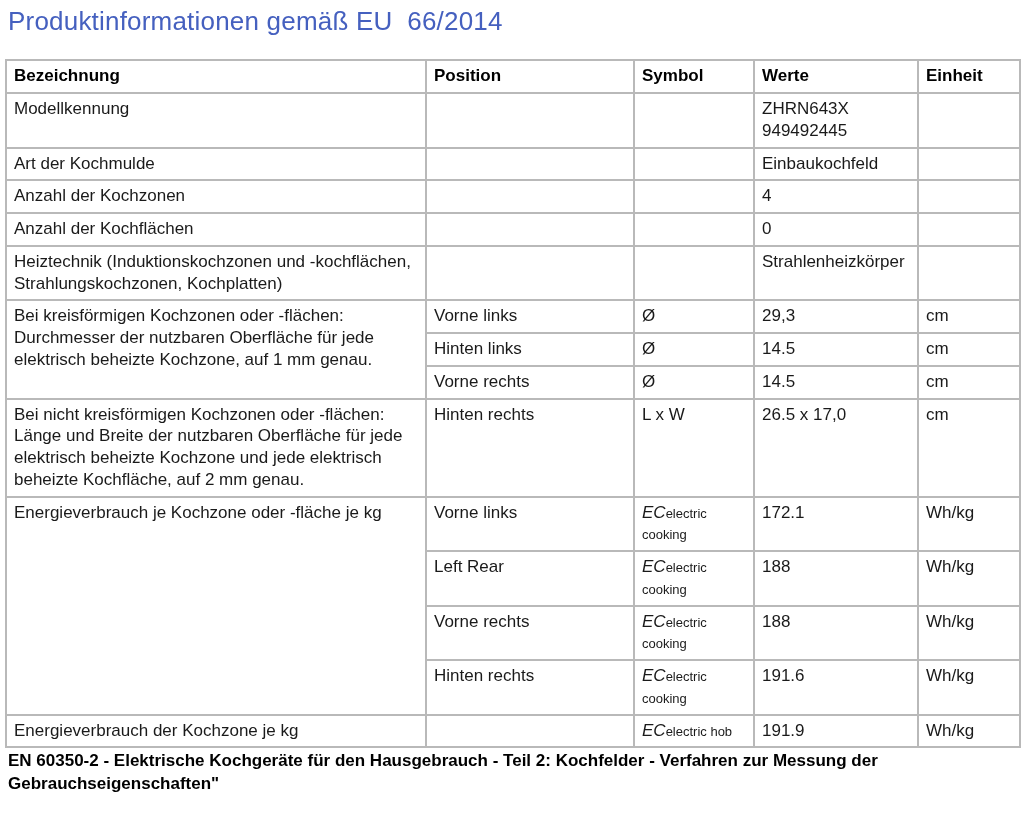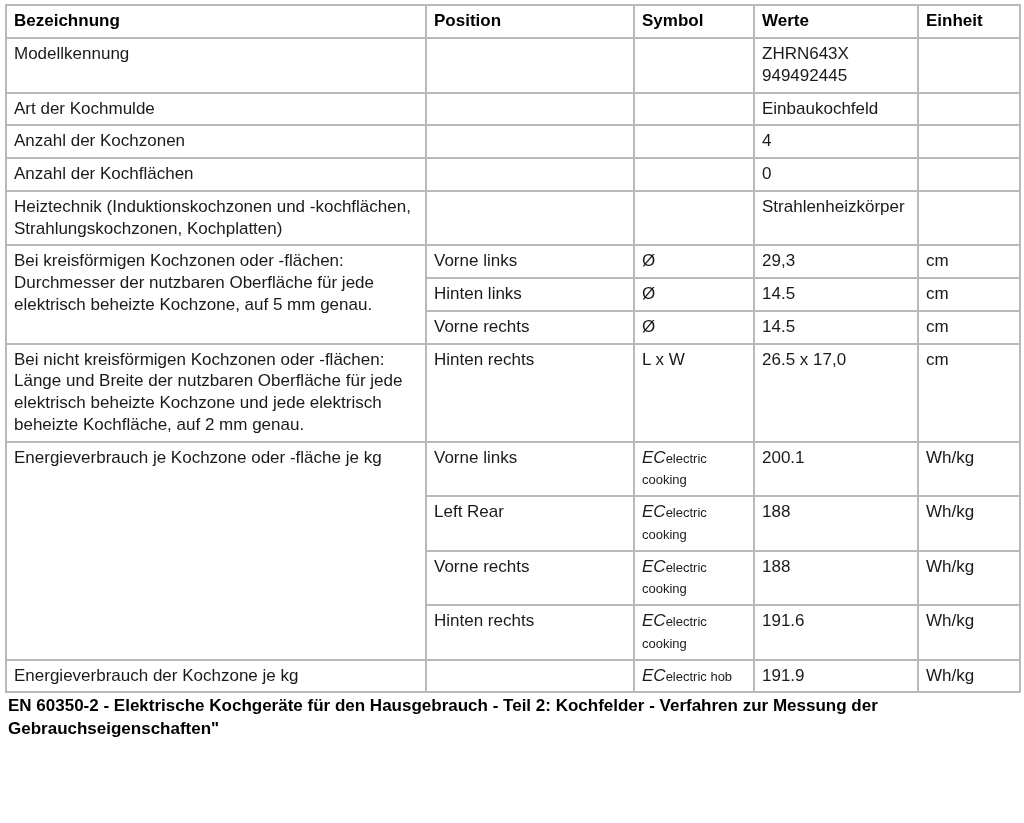--- a/index.html
+++ b/index.html
@@ -69,20 +69,21 @@
     color: #000000;
     line-height: 1.35;
     white-space: pre-line;
   }
 </style>
 </head>
 <body>
 
 <div class="page">
 
+  <h1 class="doc-title">Produktinformationen gemäß EU  66/2014</h1>
 
   <table class="product-table">
     <colgroup>
       <col class="c-bezeichnung">
       <col class="c-position">
       <col class="c-symbol">
       <col class="c-werte">
       <col class="c-einheit">
     </colgroup>
     <thead>
@@ -125,21 +126,21 @@
           <td></td>
         </tr>
         <tr>
           <td>Heiztechnik (Induktionskochzonen und -kochflächen, Strahlungskochzonen, Kochplatten)</td>
           <td></td>
           <td></td>
           <td>Strahlenheizkörper</td>
           <td></td>
         </tr>
         <tr>
-          <td rowspan="3">Bei kreisförmigen Kochzonen oder -flächen: Durchmesser der nutzbaren Oberfläche für jede elektrisch beheizte Kochzone, auf 5 mm genau.</td>
+          <td rowspan="3">Bei kreisförmigen Kochzonen oder -flächen: Durchmesser der nutzbaren Oberfläche für jede elektrisch beheizte Kochzone, auf 1 mm genau.</td>
           <td>Vorne links</td>
           <td>Ø</td>
           <td>29,3</td>
           <td>cm</td>
         </tr>
         <tr>
           <td>Hinten links</td>
           <td>Ø</td>
           <td>14.5</td>
           <td>cm</td>
@@ -154,21 +155,21 @@
           <td>Bei nicht kreisförmigen Kochzonen oder -flächen: Länge und Breite der nutzbaren Oberfläche für jede elektrisch beheizte Kochzone und jede elektrisch beheizte Kochfläche, auf 2 mm genau.</td>
           <td>Hinten rechts</td>
           <td>L x W</td>
           <td>26.5 x 17,0</td>
           <td>cm</td>
         </tr>
         <tr>
           <td rowspan="4">Energieverbrauch je Kochzone oder -fläche je kg</td>
           <td>Vorne links</td>
           <td><span class="ec">EC</span><span class="ec-sub">electric cooking</span></td>
-          <td>200.1</td>
+          <td>172.1</td>
           <td>Wh/kg</td>
         </tr>
         <tr>
           <td>Left Rear</td>
           <td><span class="ec">EC</span><span class="ec-sub">electric cooking</span></td>
           <td>188</td>
           <td>Wh/kg</td>
         </tr>
         <tr>
           <td>Vorne rechts</td>

